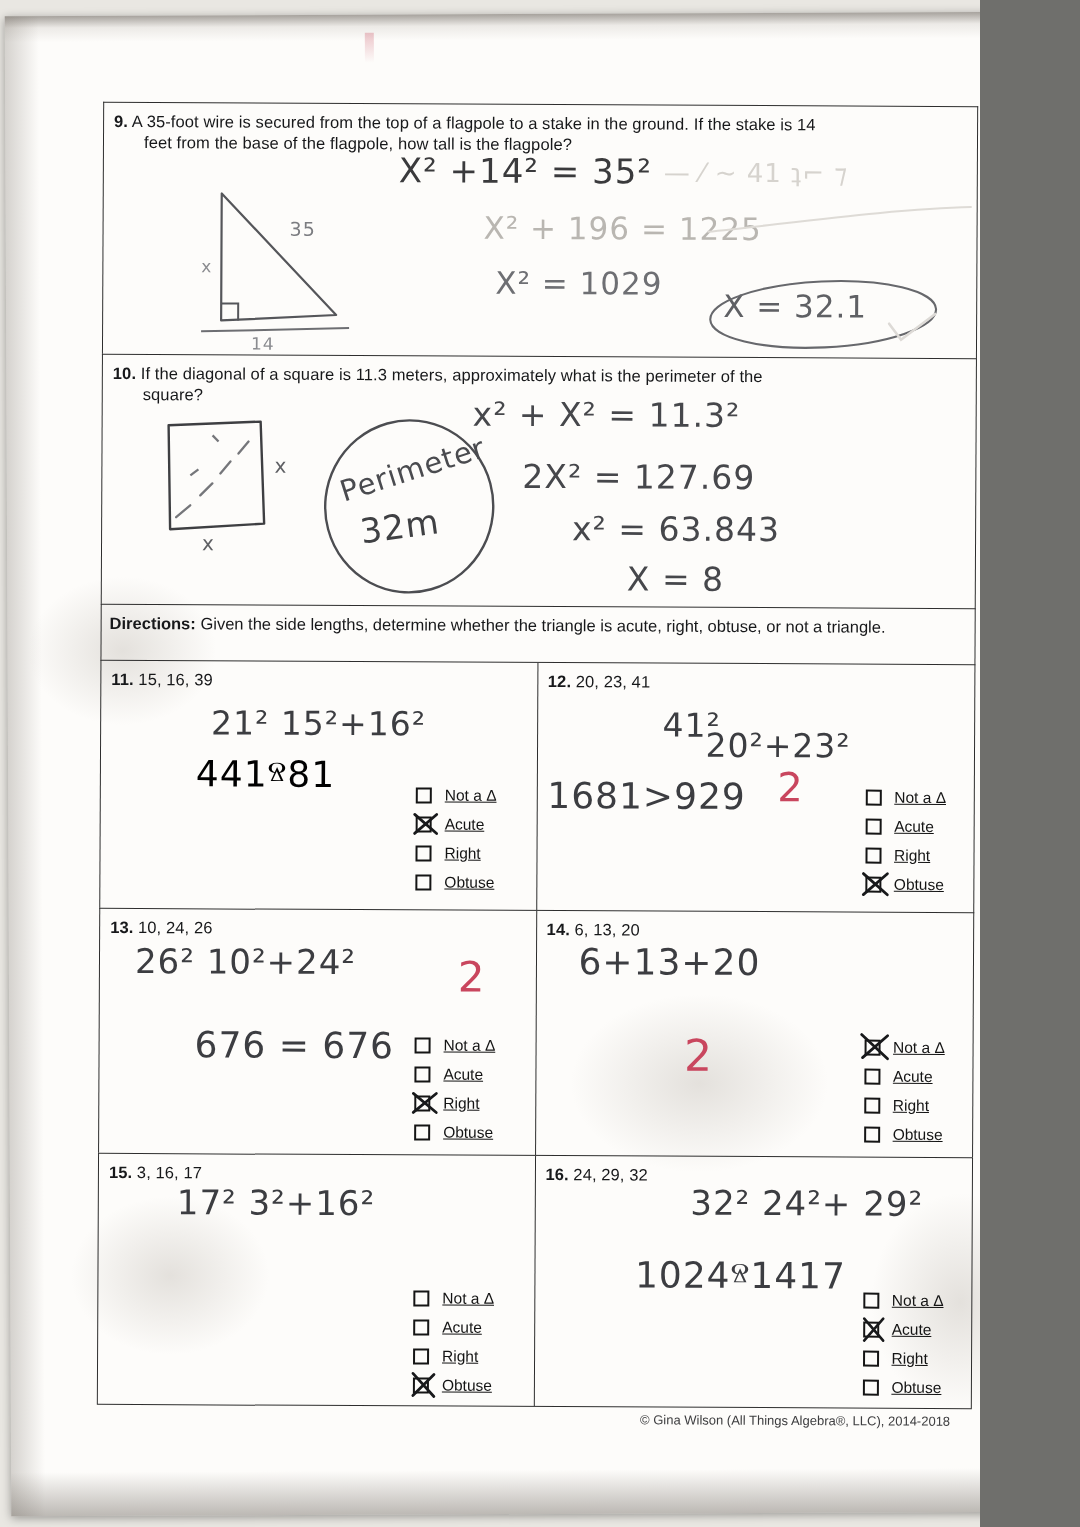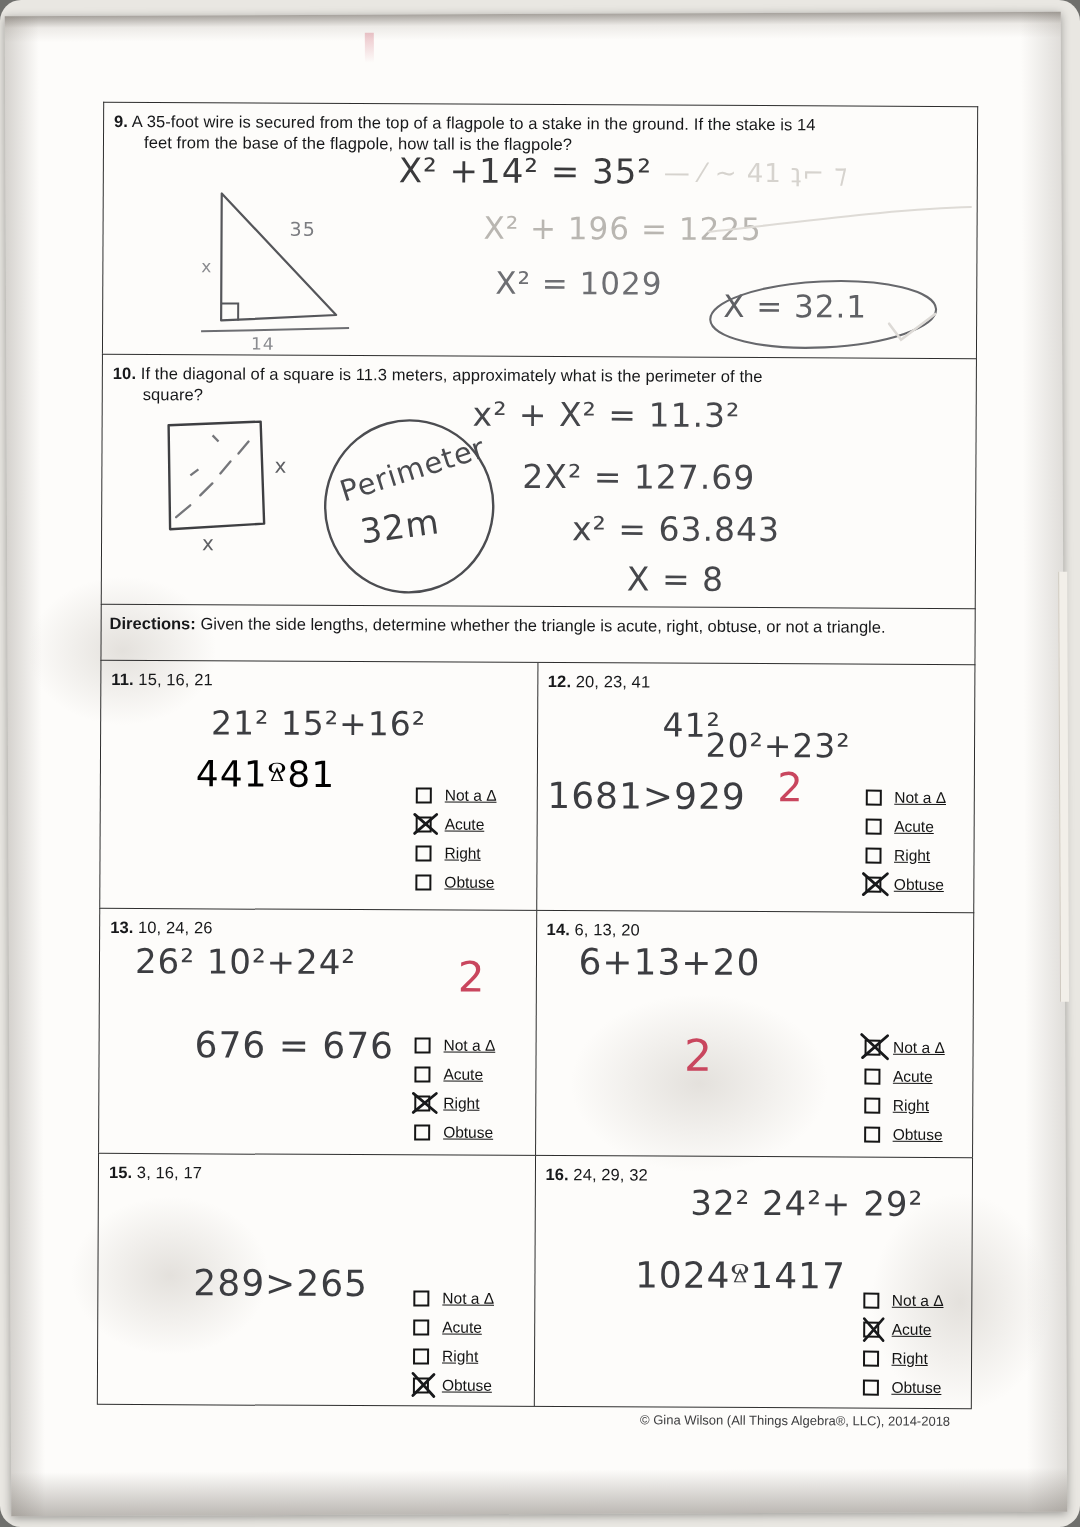--- a/index.html
+++ b/index.html
@@ -2,26 +2,25 @@
 <html><head>
 <meta charset="utf-8">
 <style>
   html, body {
     margin: 0;
     padding: 0;
     background: #6f6f6c;
   }
   #page {
     position: relative;
-    width: 1080px;
+    width: 980px;
     height: 1527px;
     overflow: hidden;
     background: #e9e7e2;
     font-family: "Liberation Sans", sans-serif;
-    border-radius: 21px;
   }
   
   .sheet {
     position: absolute;
     left: 8px;
     top: 14px;
     width: 1056px;
     height: 1500px;
     background: #fdfcfa;
     box-shadow: 0 2px 10px rgba(0,0,0,.35);
@@ -239,21 +238,21 @@
     <div class="row" style="height:56px;">
       <div class="dir">
         <b>Directions:</b><span> Given the side lengths, determine whether the triangle is acute, right, obtuse, or not a triangle.</span>
       </div>
     </div>
 
     <div class="row split" style="height:248px;">
       <div class="cell leftcell">
         <div class="qtext">
           <span class="qnum">11.</span>
-          <span>15, 16, 21</span>
+          <span>15, 16, 39</span>
         </div>
         <div class="hw" style="left:110px;top:42px;font-size:33px;color:#3c3d41;">21²   15²+16²</div>
         <div class="hw" style="left:95px;top:92px;font-size:36px;color:#000000;">441ⱄ81</div>
 
         <div class="choices" style="left:315px;top:118px;">
           <div class="choice">
             <span class="box"></span>
             <span class="lbl">Not a Δ</span>
           </div>
           <div class="choice">
@@ -384,21 +383,21 @@
         </div>
       </div>
     </div>
 
     <div class="row split last" style="height:252px;">
       <div class="cell leftcell">
         <div class="qtext">
           <span class="qnum">15.</span>
           <span>3, 16, 17</span>
         </div>
-        <div class="hw" style="left:95px;top:108px;font-size:36px;color:#3c3d41;">289&gt;265</div>
+        <div class="hw" style="left:78px;top:28px;font-size:34px;color:#3c3d41;">17²  3²+16²</div>
 
         <div class="choices" style="left:315px;top:128px;">
           <div class="choice">
             <span class="box"></span>
             <span class="lbl">Not a Δ</span>
           </div>
           <div class="choice">
             <span class="box"></span>
             <span class="lbl">Acute</span>
           </div>

